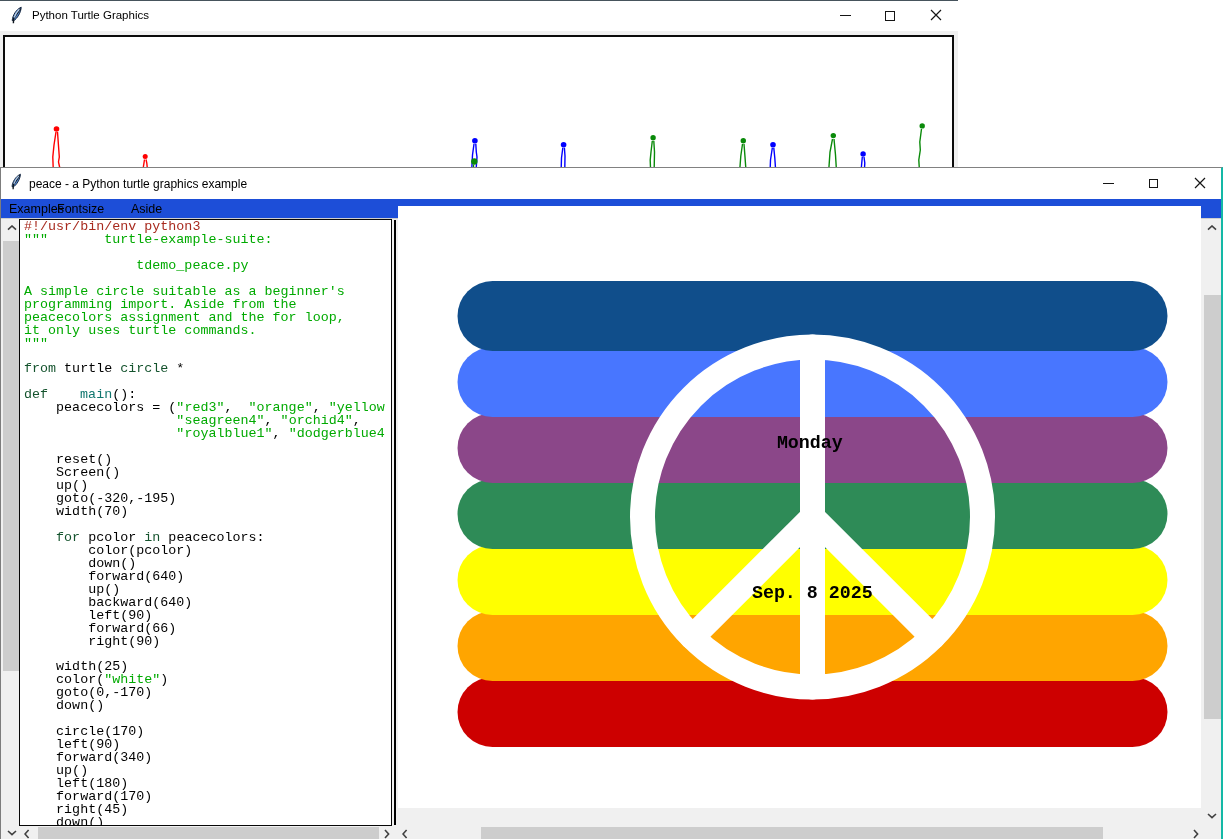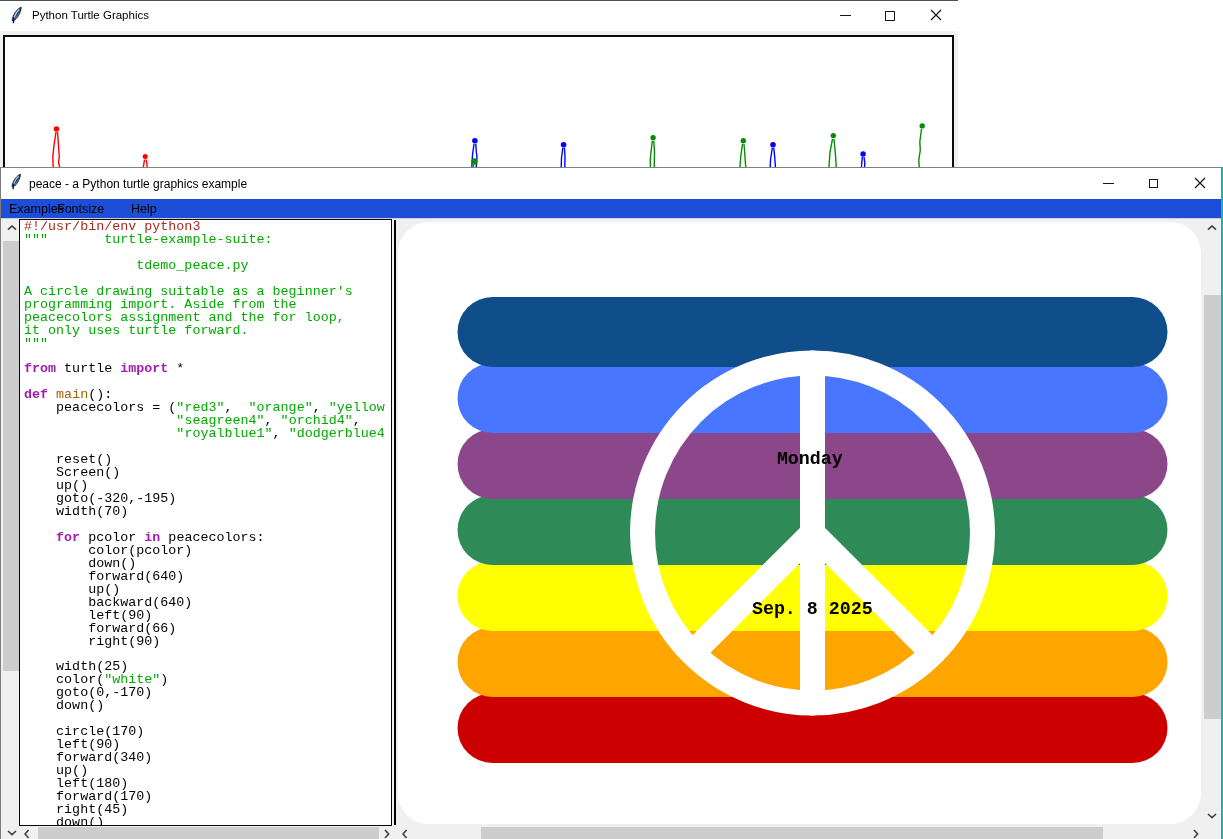--- a/index.html
+++ b/index.html
@@ -20,26 +20,26 @@
 #w2menu span{position:absolute;top:3px;}
 #msep{position:absolute;left:0;top:50px;width:1220px;height:1px;background:#cfcfcf;}
 #w2content{position:absolute;left:0;top:51px;width:1220px;height:621px;background:#f0f0f0;}
 
 #txt{position:absolute;left:18px;top:51px;width:373px;height:607px;background:#fff;
   border:1px solid #070707;box-sizing:border-box;overflow:hidden;}
 #code{position:absolute;left:4px;top:1px;margin:0;font-family:"Liberation Mono",monospace;
   font-size:13.33px;line-height:12.95px;letter-spacing:0.02px;color:#000;white-space:pre;}
 #code .c{color:#a82a1e;font-family:Liberation Mono, monospace;}
 #code .s{color:#00aa00;}
-#code .k{color:#a21caf;font-weight:bold;}
-#code .d{color:#a16207;}
+#code .k{color:#14532d;}
+#code .d{color:#0f766e;margin-left:24px;}
 
 #cdiv{position:absolute;left:393px;top:52px;width:2px;height:605px;background:#000;}
 
-#canv{position:absolute;left:397px;top:54px;width:803px;height:602px;background:#fff;border-radius:31px;}
+#canv{position:absolute;left:397px;top:38px;width:803px;height:602px;background:#fff;}
 
 .sb{position:absolute;background:#f0f0f0;}
 .thumb{position:absolute;background:#cdcdcd;}
 svg.ar{position:absolute;}
 </style>
 </head>
 <body>
 
 <div id="win1">
   <div id="w1top"></div>
@@ -114,41 +114,41 @@
   </svg>
   <span id="w2title">peace - a Python turtle graphics example</span>
   <div class="abs" style="left:1102px;top:15px;width:11px;height:1.2px;background:#151515"></div>
   <div class="abs" style="left:1147.5px;top:10.5px;width:7.5px;height:7.5px;border:1.2px solid #151515"></div>
   <svg class="abs" style="left:1193px;top:9px" width="12" height="12" viewBox="0 0 12 12">
     <path d="M1,1 L11,11 M11,1 L1,11" stroke="#151515" stroke-width="1.2"></path>
   </svg>
   <div id="w2menu">
     <span style="left:8px">Examples</span>
     <span style="left:56px">Fontsize</span>
-    <span style="left:130px">Help</span>
+    <span style="left:130px">Aside</span>
   </div>
   <div id="msep"></div>
   <div id="w2content"></div>
 
   <div class="sb" style="left:2px;top:51px;width:17px;height:621px;"></div>
   <div class="thumb" style="left:2px;top:73px;width:17px;height:430px;"></div>
 
   <div id="txt">
       <pre id="code"><span class="c">#!/usr/bin/env python3</span>
 <span class="s">"""       turtle-example-suite:</span>
 
 <span class="s">              tdemo_peace.py</span>
 
-<span class="s">A circle drawing suitable as a beginner's</span>
+<span class="s">A simple circle suitable as a beginner's</span>
 <span class="s">programming import. Aside from the</span>
 <span class="s">peacecolors assignment and the for loop,</span>
-<span class="s">it only uses turtle forward.</span>
+<span class="s">it only uses turtle commands.</span>
 <span class="s">"""</span>
 
-<span class="k">from</span> turtle <span class="k">import</span> *
+<span class="k">from</span> turtle <span class="k">circle</span> *
 
 <span class="k">def</span> <span class="d">main</span>():
     peacecolors = (<span class="s">"red3"</span>,  <span class="s">"orange"</span>, <span class="s">"yellow</span>
                    <span class="s">"seagreen4"</span>, <span class="s">"orchid4"</span>,
                    <span class="s">"royalblue1"</span>, <span class="s">"dodgerblue4</span>
 
     reset()
     Screen()
     up()
     goto(-320,-195)

